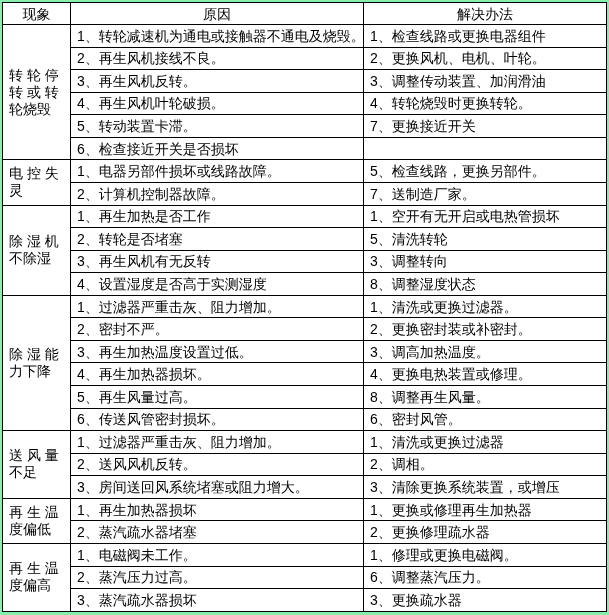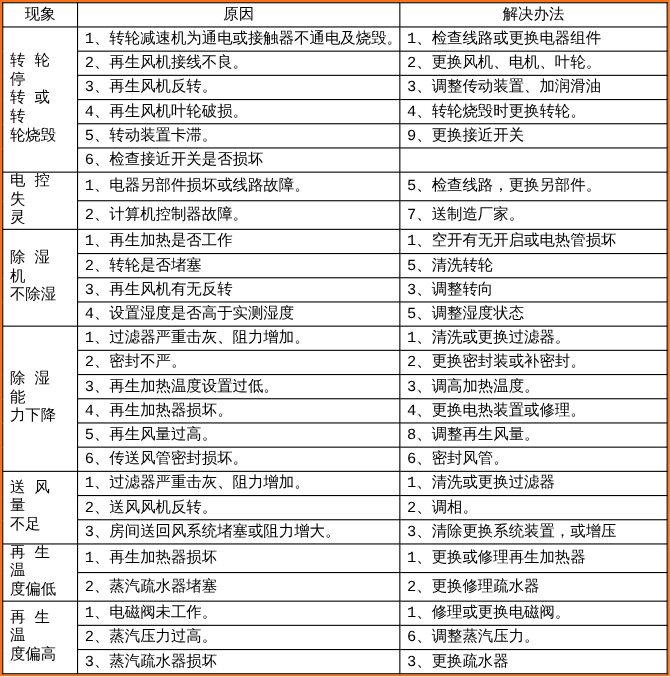--- a/index.html
+++ b/index.html
@@ -4,24 +4,24 @@
 <style>
   html, body {
     margin: 0;
     padding: 0;
     background: #ffffff;
   }
   .page {
     position: relative;
     width: 609px;
     height: 615px;
-    background: #f97316;
+    background: #86efac;
     box-sizing: border-box;
     padding: 2px 3px 3px 2px;
-    font-family: Liberation Mono, monospace;
+    font-family: Liberation Sans, sans-serif;
     color: #000000;
   }
   table.trouble {
     border-collapse: collapse;
     table-layout: fixed;
     width: 604px;
     height: 610px;
     background: #ffffff;
   }
   col.c1 { width: 68px; }
@@ -87,21 +87,21 @@
       <tr>
         <td class="cause">3、再生风机反转。</td>
         <td class="sol">3、调整传动装置、加润滑油</td>
       </tr>
       <tr>
         <td class="cause">4、再生风机叶轮破损。</td>
         <td class="sol">4、转轮烧毁时更换转轮。</td>
       </tr>
       <tr>
         <td class="cause">5、转动装置卡滞。</td>
-        <td class="sol">9、更换接近开关</td>
+        <td class="sol">7、更换接近开关</td>
       </tr>
       <tr>
         <td class="cause">6、检查接近开关是否损坏</td>
         <td class="sol"></td>
       </tr>
 
       <tr>
         <td class="phen" rowspan="2">电 控 失
 灵</td>
         <td class="cause">1、电器另部件损坏或线路故障。</td>
@@ -121,21 +121,21 @@
       <tr>
         <td class="cause">2、转轮是否堵塞</td>
         <td class="sol">5、清洗转轮</td>
       </tr>
       <tr>
         <td class="cause">3、再生风机有无反转</td>
         <td class="sol">3、调整转向</td>
       </tr>
       <tr>
         <td class="cause">4、设置湿度是否高于实测湿度</td>
-        <td class="sol">5、调整湿度状态</td>
+        <td class="sol">8、调整湿度状态</td>
       </tr>
 
       <tr>
         <td class="phen" rowspan="6">除 湿 能
 力下降</td>
         <td class="cause">1、过滤器严重击灰、阻力增加。</td>
         <td class="sol">1、清洗或更换过滤器。</td>
       </tr>
       <tr>
         <td class="cause">2、密封不严。</td>

